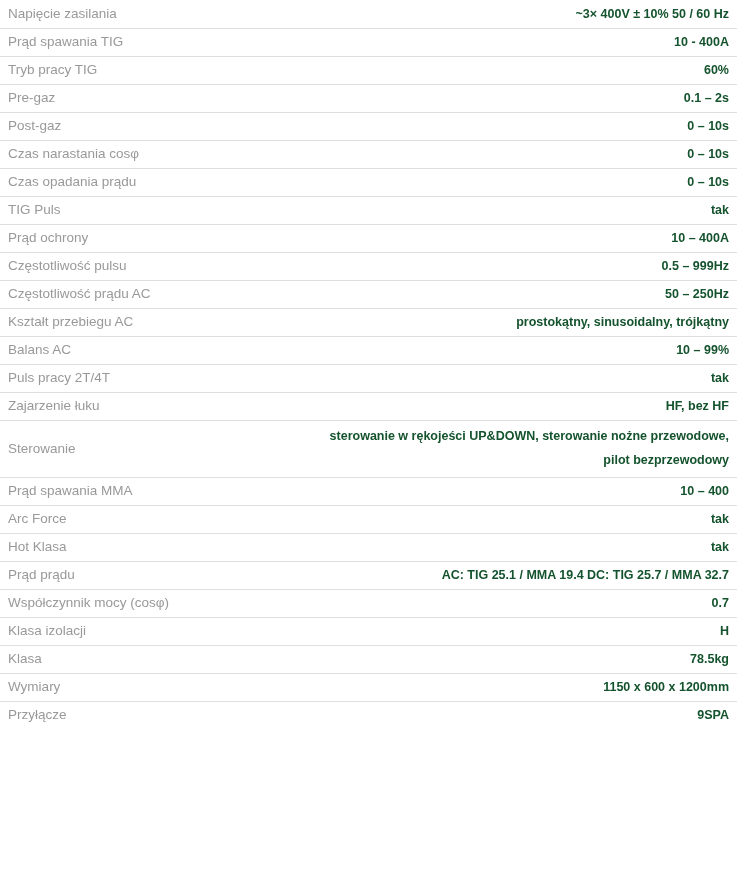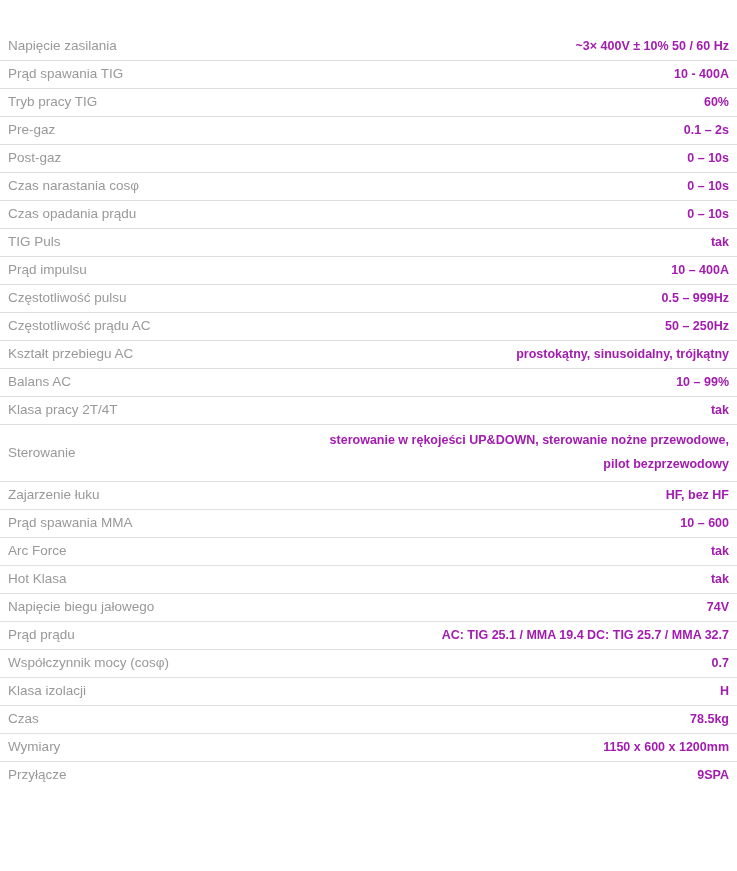--- a/index.html
+++ b/index.html
@@ -12,21 +12,20 @@
     width: 737px;
     height: 871px;
     font-family: "Liberation Sans", sans-serif;
     -webkit-font-smoothing: antialiased;
   }
 
   .spec-table {
     width: 737px;
     border-collapse: collapse;
     table-layout: fixed;
-    margin-top: 32px;
   }
 
   .spec-row {
     border-bottom: 1px solid #dfdfdf;
   }
   .spec-row.last {
     border-bottom: none;
   }
 
   .spec-label,
@@ -43,21 +42,21 @@
     font-weight: 400;
     color: #999999;
     white-space: nowrap;
   }
 
   .spec-value {
     width: 58%;
     text-align: right;
     font-size: 12.5px;
     font-weight: 700;
-    color: #a21caf;
+    color: #14532d;
   }
 
   
   .spec-row td { height: 28px; }
   
   .spec-row.tall td { height: 57px; }
   .spec-row.tall .spec-value { line-height: 1.9; }
 </style>
 </head>
 <body>
@@ -90,81 +89,77 @@
       </tr>
       <tr class="spec-row">
         <td class="spec-label">Czas opadania prądu</td>
         <td class="spec-value">0 – 10s</td>
       </tr>
       <tr class="spec-row">
         <td class="spec-label">TIG Puls</td>
         <td class="spec-value">tak</td>
       </tr>
       <tr class="spec-row">
-        <td class="spec-label">Prąd impulsu</td>
+        <td class="spec-label">Prąd ochrony</td>
         <td class="spec-value">10 – 400A</td>
       </tr>
       <tr class="spec-row">
         <td class="spec-label">Częstotliwość pulsu</td>
         <td class="spec-value">0.5 – 999Hz</td>
       </tr>
       <tr class="spec-row">
         <td class="spec-label">Częstotliwość prądu AC</td>
         <td class="spec-value">50 – 250Hz</td>
       </tr>
       <tr class="spec-row">
         <td class="spec-label">Kształt przebiegu AC</td>
         <td class="spec-value">prostokątny, sinusoidalny, trójkątny</td>
       </tr>
       <tr class="spec-row">
         <td class="spec-label">Balans AC</td>
         <td class="spec-value">10 – 99%</td>
       </tr>
       <tr class="spec-row">
-        <td class="spec-label">Klasa pracy 2T/4T</td>
+        <td class="spec-label">Puls pracy 2T/4T</td>
         <td class="spec-value">tak</td>
+      </tr>
+      <tr class="spec-row">
+        <td class="spec-label">Zajarzenie łuku</td>
+        <td class="spec-value">HF, bez HF</td>
       </tr>
       <tr class="spec-row tall">
         <td class="spec-label">Sterowanie</td>
         <td class="spec-value">sterowanie w rękojeści UP&amp;DOWN, sterowanie nożne przewodowe, pilot bezprzewodowy</td>
       </tr>
       <tr class="spec-row">
-        <td class="spec-label">Zajarzenie łuku</td>
-        <td class="spec-value">HF, bez HF</td>
-      </tr>
-      <tr class="spec-row">
         <td class="spec-label">Prąd spawania MMA</td>
-        <td class="spec-value">10 – 600</td>
+        <td class="spec-value">10 – 400</td>
       </tr>
       <tr class="spec-row">
         <td class="spec-label">Arc Force</td>
         <td class="spec-value">tak</td>
       </tr>
       <tr class="spec-row">
         <td class="spec-label">Hot Klasa</td>
         <td class="spec-value">tak</td>
-      </tr>
-      <tr class="spec-row">
-        <td class="spec-label">Napięcie biegu jałowego</td>
-        <td class="spec-value">74V</td>
       </tr>
       <tr class="spec-row">
         <td class="spec-label">Prąd prądu</td>
         <td class="spec-value">AC: TIG 25.1 / MMA 19.4 DC: TIG 25.7 / MMA 32.7</td>
       </tr>
       <tr class="spec-row">
         <td class="spec-label">Współczynnik mocy (cosφ)</td>
         <td class="spec-value">0.7</td>
       </tr>
       <tr class="spec-row">
         <td class="spec-label">Klasa izolacji</td>
         <td class="spec-value">H</td>
       </tr>
       <tr class="spec-row">
-        <td class="spec-label">Czas</td>
+        <td class="spec-label">Klasa</td>
         <td class="spec-value">78.5kg</td>
       </tr>
       <tr class="spec-row">
         <td class="spec-label">Wymiary</td>
         <td class="spec-value">1150 x 600 x 1200mm</td>
       </tr>
       <tr class="spec-row last">
         <td class="spec-label">Przyłącze</td>
         <td class="spec-value">9SPA</td>
       </tr>

